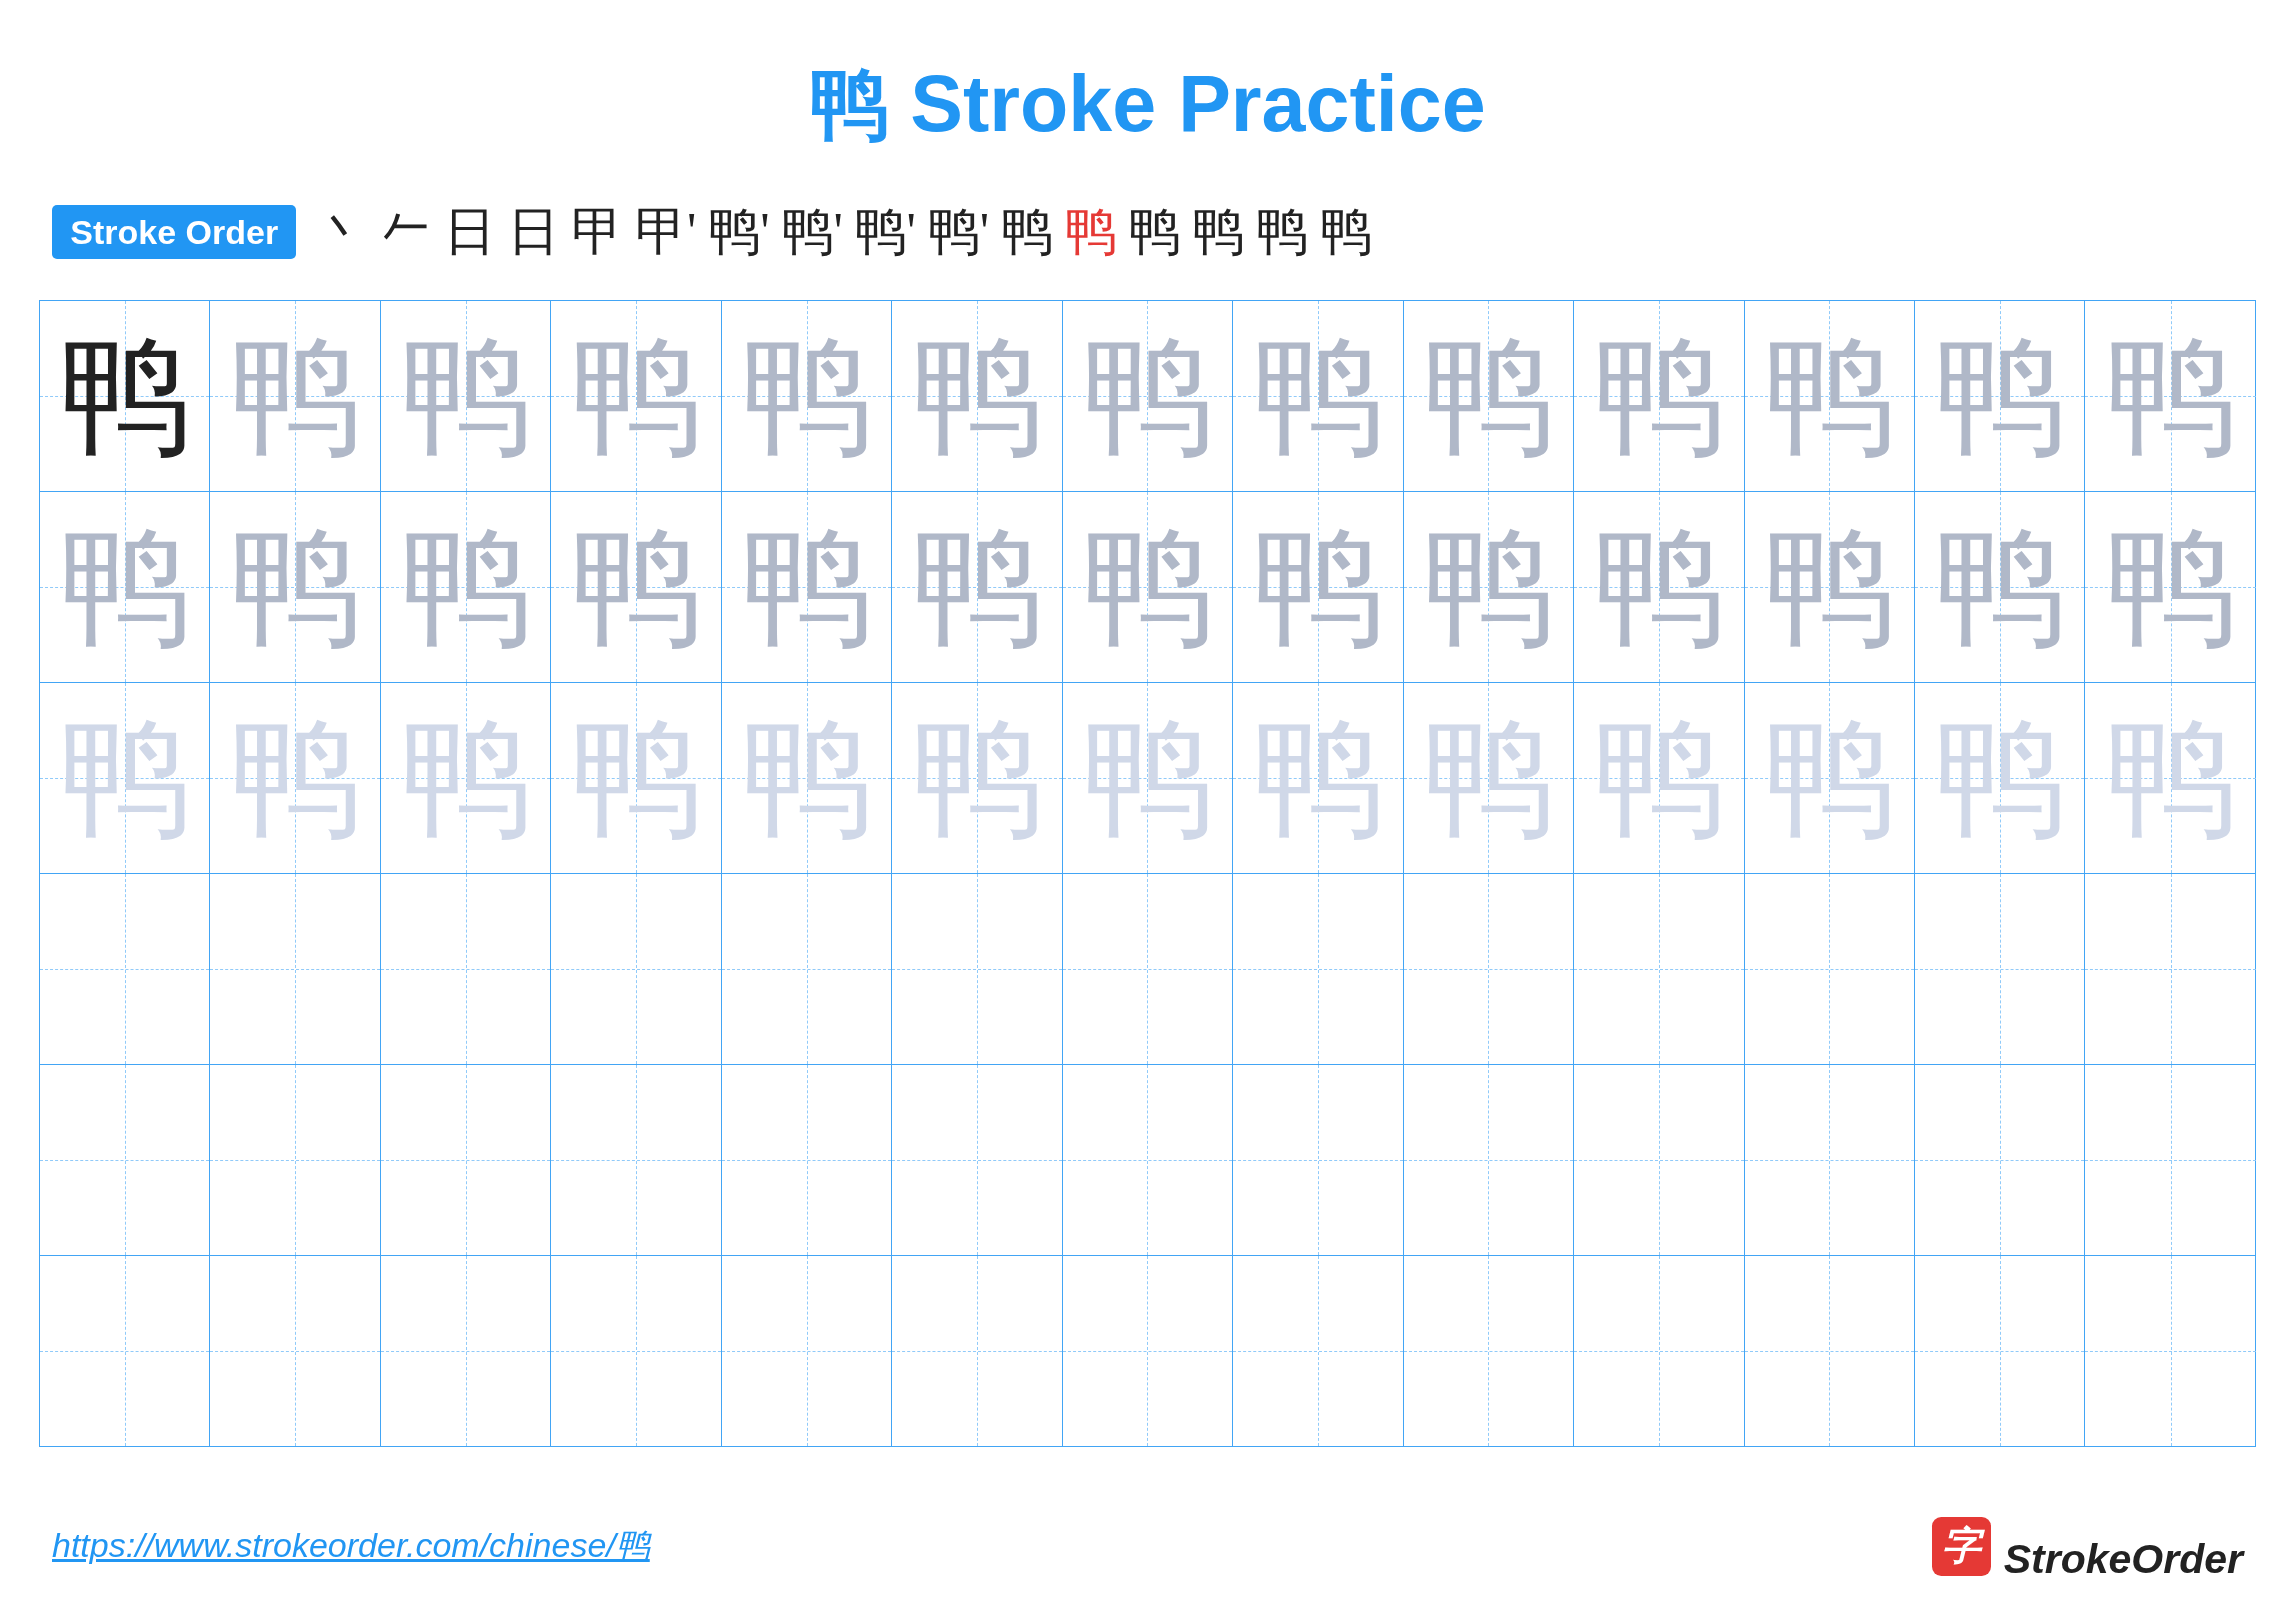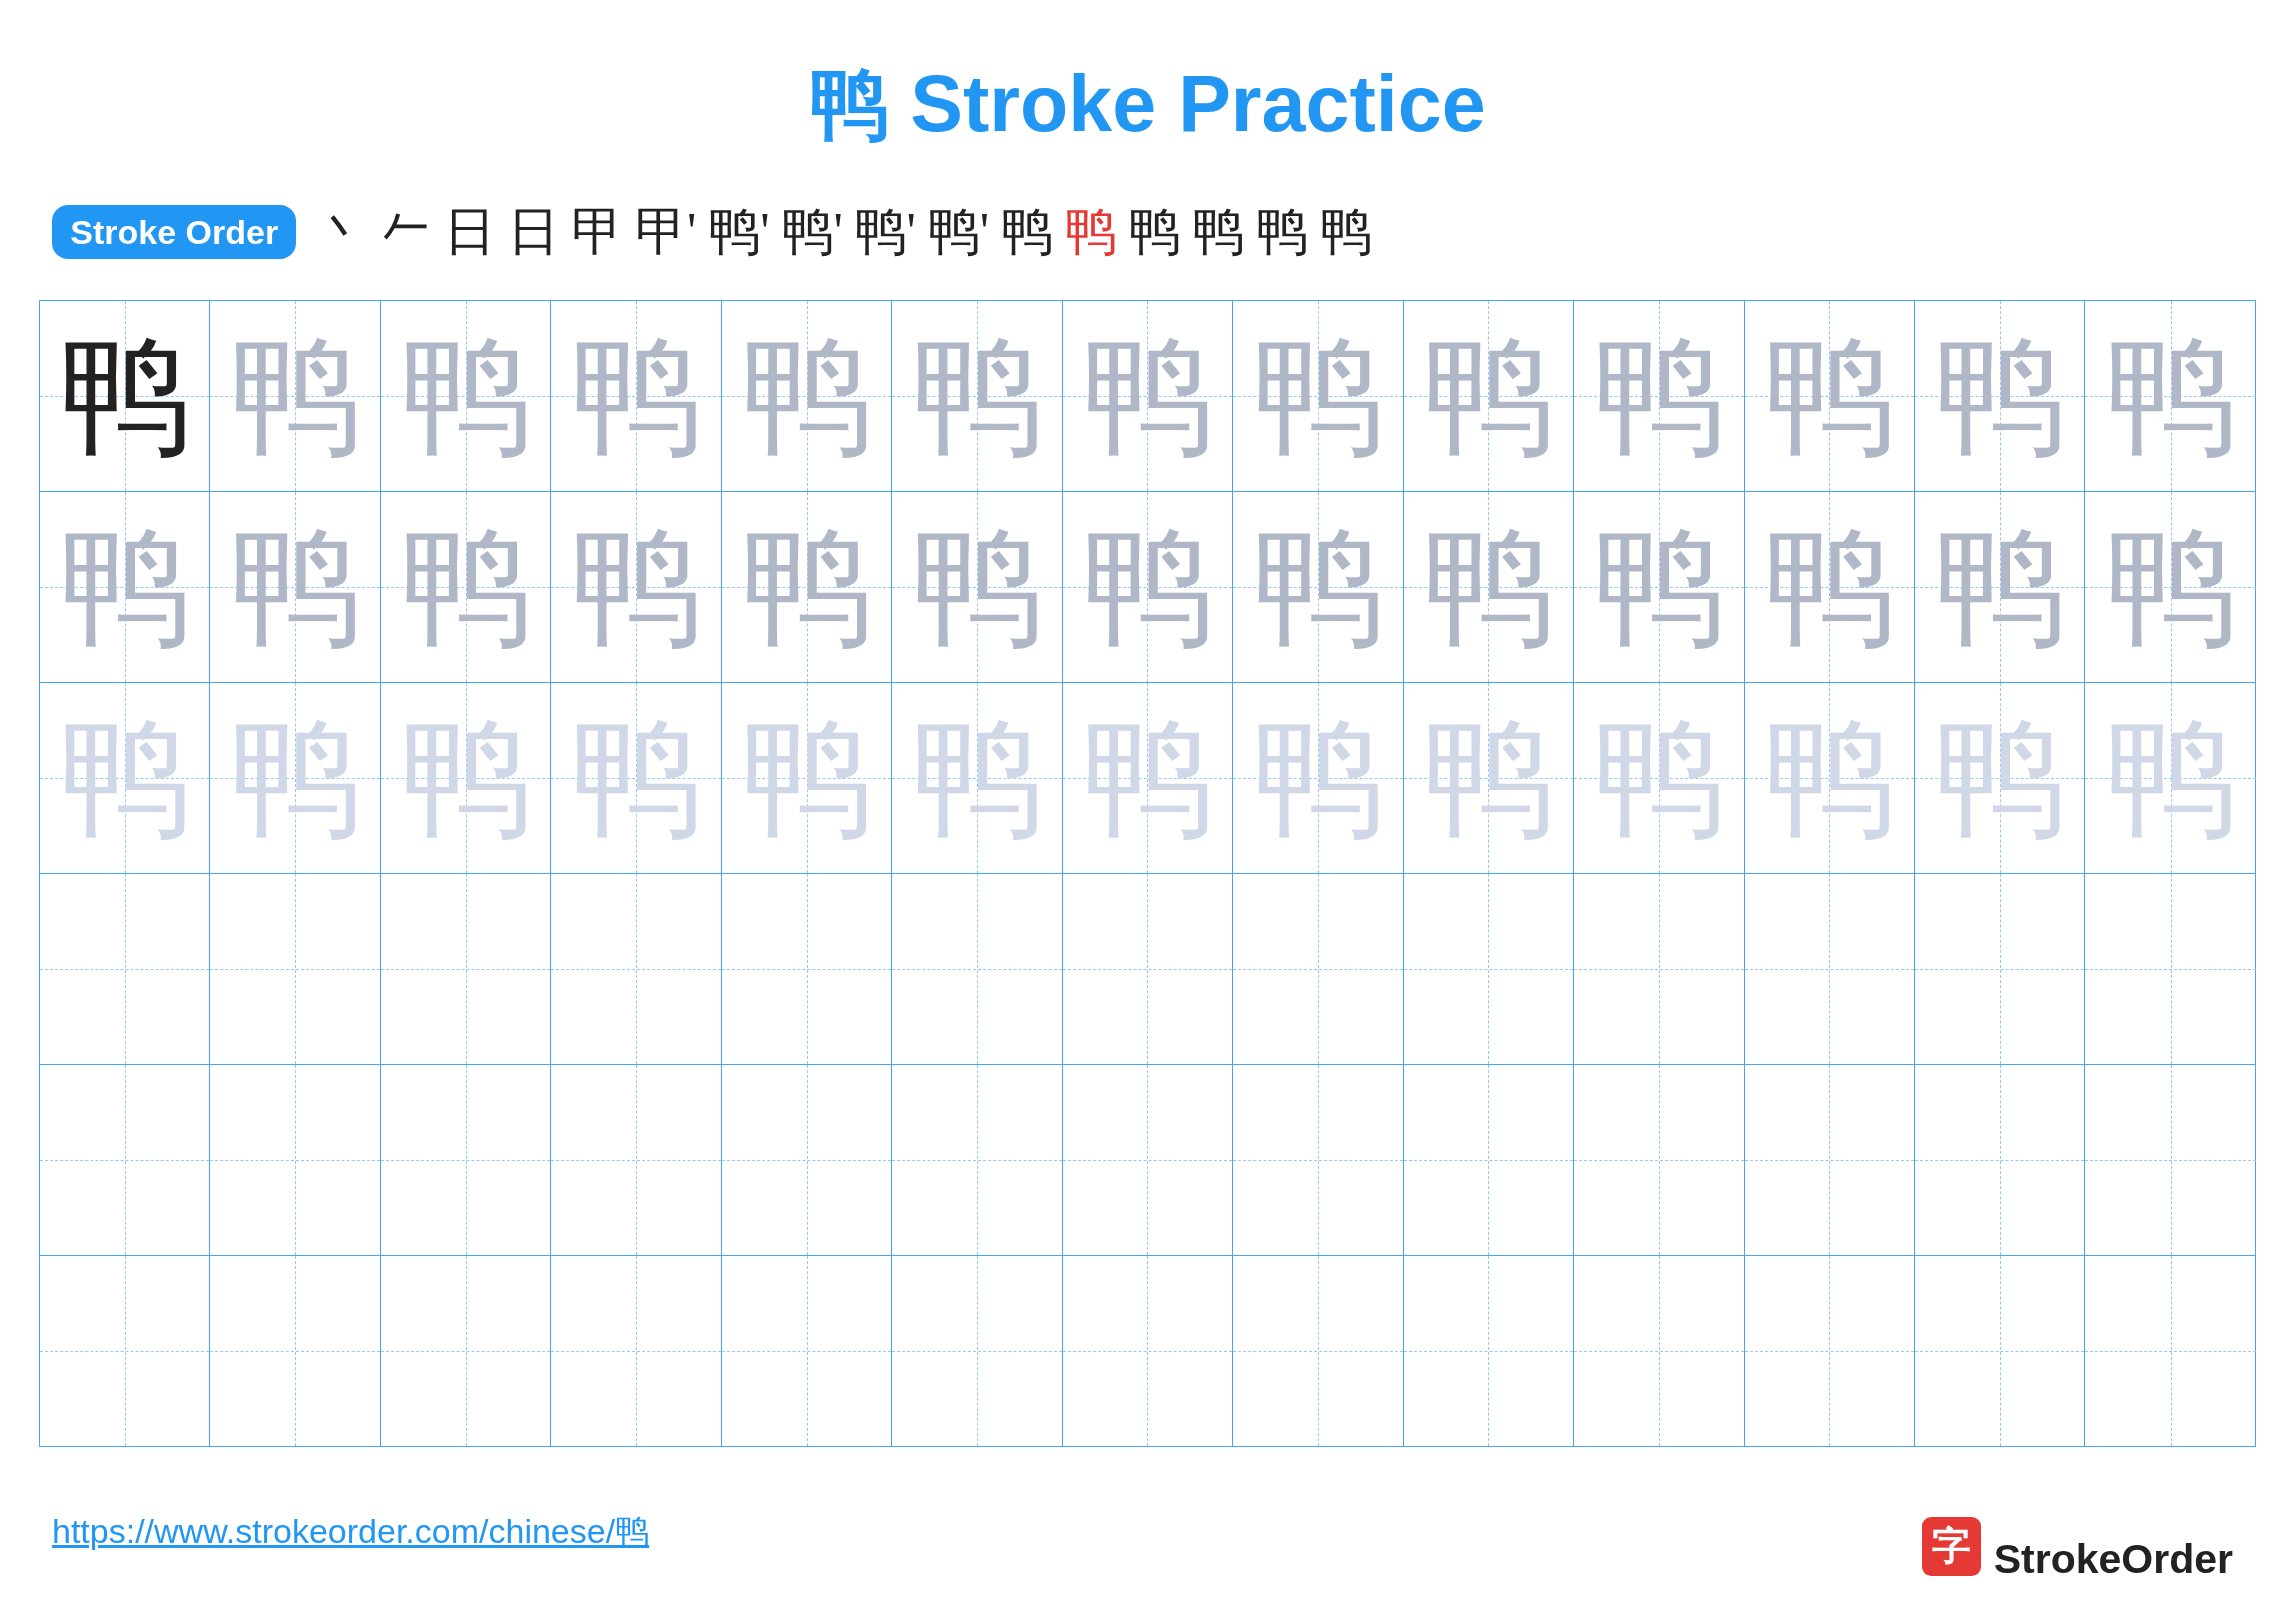--- a/index.html
+++ b/index.html
@@ -30,21 +30,21 @@
       gap: 19.6px;
     }
 
     .stroke-order-badge {
       background: #2196F3;
       color: white;
       font-size: 34px;
       font-family: sans-serif;
       font-weight: bold;
       padding: 7.9px 18.3px;
-      border-radius: 16px;
+      border-radius: 5px;
       white-space: nowrap;
     }
 
     .stroke-order-chars {
       display: flex;
       align-items: center;
       gap: 11.8px;
       font-size: 52px;
       font-family: serif;
     }
@@ -131,24 +131,25 @@
 
     .empty-row .grid-cell {
       
     }
 
     
     .footer {
       position: absolute;
       bottom: 39px;
       left: 52px;
-      right: 62px;
-      display: flex;
-      align-items: flex-start;
+      right: 52px;
+      display: flex;
+      align-items: center;
       justify-content: space-between;
+      font-style: italic;
     }
 
     .footer-url {
       font-size: 34px;
       color: #2196F3;
       font-family: sans-serif;
     }
 
     .footer-logo {
       display: flex;

